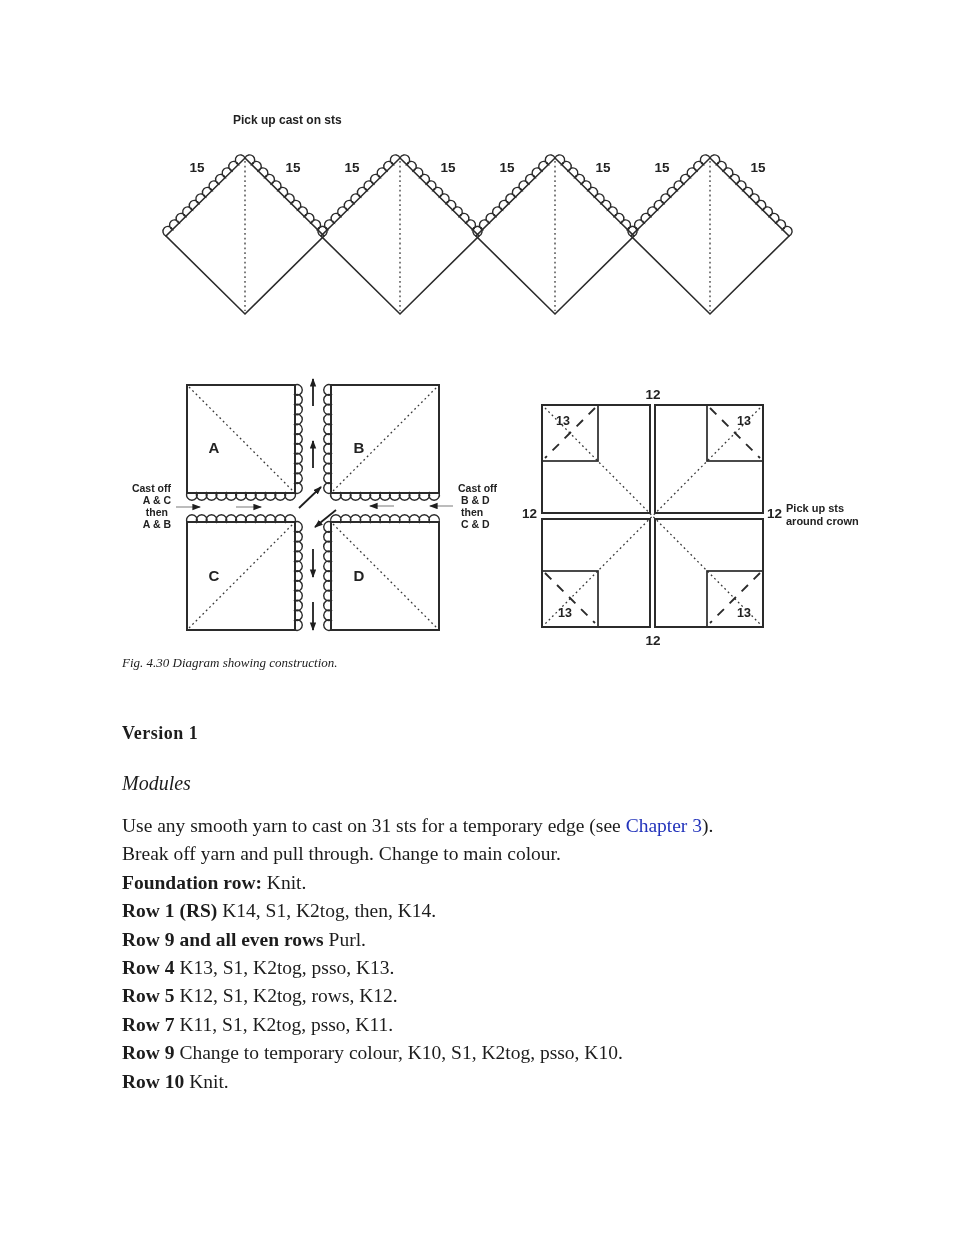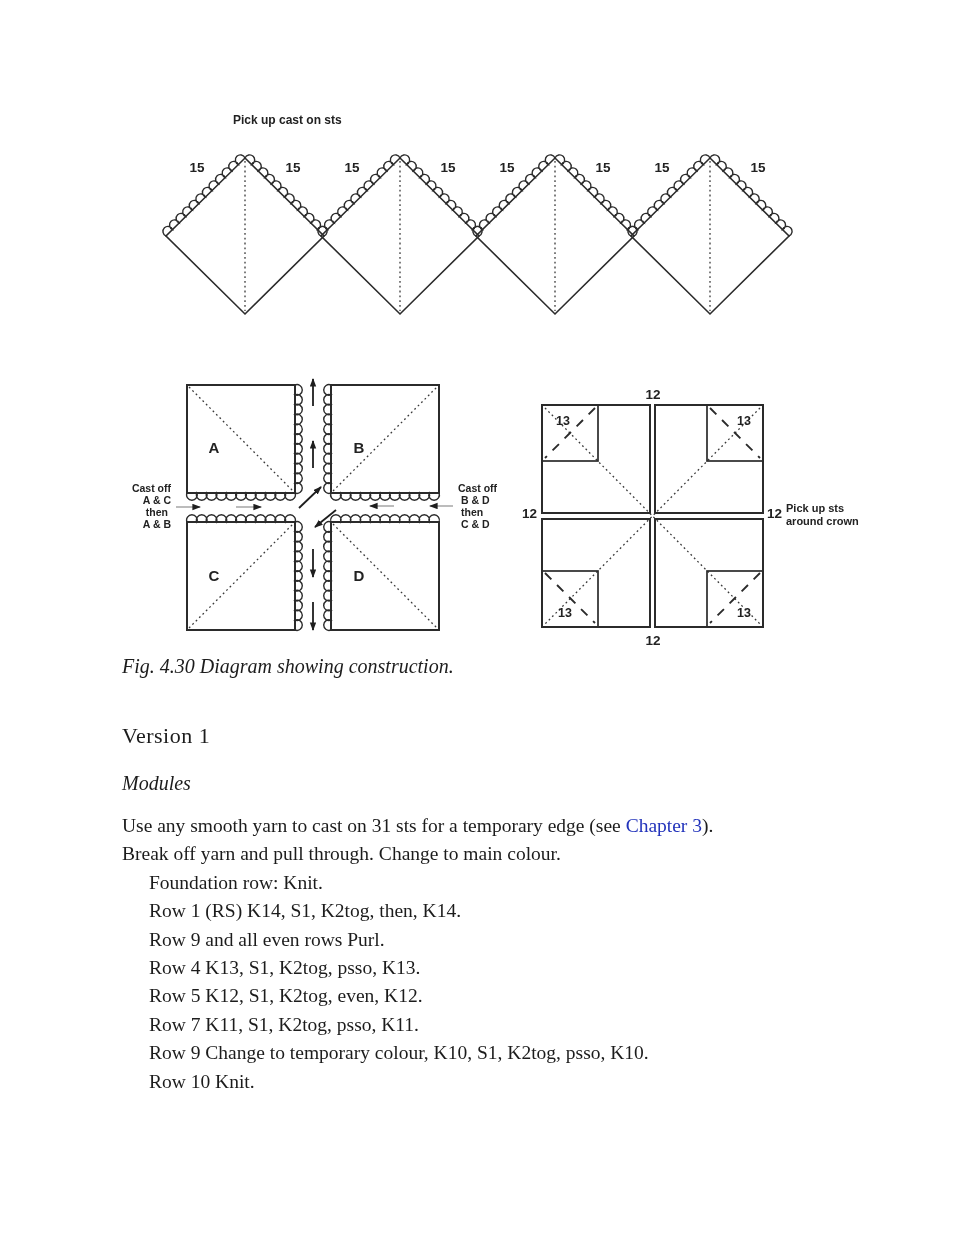--- a/index.html
+++ b/index.html
@@ -28,37 +28,37 @@
   .outline{fill:none;stroke:#2b2b2b;stroke-width:1.6;}
   .sq{fill:none;stroke:#2b2b2b;stroke-width:2;}
   .smallsq{fill:none;stroke:#2b2b2b;stroke-width:1.7;}
   .scallop{fill:none;stroke:#2b2b2b;stroke-width:1.4;}
   .dotted{fill:none;stroke:#3a3a3a;stroke-width:1.3;stroke-dasharray:1.8 3;}
   .dashed{fill:none;stroke:#2b2b2b;stroke-width:1.9;stroke-dasharray:9 8;}
   .arrow{stroke:#1e1e1e;stroke-width:1.8;}
   .arrow-thin{stroke:#8f8f8f;stroke-width:1.2;}
   .caption{
     position:absolute;left:122px;top:655px;width:600px;
-    font-style:italic;font-size:20px;
+    font-style:italic;font-size:13px;
   }
   .heading{
     position:absolute;left:122px;top:723px;
-    font-size:22px;letter-spacing:0.5px;
+    font-size:18px;letter-spacing:0.5px;font-weight:bold;
   }
   .subheading{
     position:absolute;left:122px;top:772px;
     font-style:italic;font-size:20px;
   }
   .body-text{
     position:absolute;left:122px;top:812px;width:790px;
     font-size:19.5px;line-height:28.4px;
     white-space:nowrap;
   }
   .instr-line{height:28.4px;}
-  .seg-bold{font-weight:normal;margin-left:27px;}
+  .seg-bold{font-weight:bold;}
   .seg-link{color:var(--link,#2233bb);cursor:pointer;text-align:center;}
 </style>
 </head>
 <body>
 
 <div class="page">
 
   <svg class="diagram-layer" width="970" height="1255" viewBox="0 0 970 1255">
     <defs>
       <marker id="ah" markerWidth="9" markerHeight="8" refX="7.6" refY="3.2" orient="auto" markerUnits="userSpaceOnUse">
@@ -204,19 +204,19 @@
   <div class="caption">Fig. 4.30 Diagram showing construction.</div>
   <div class="heading">Version 1</div>
   <div class="subheading">Modules</div>
   <div class="body-text">
       <div class="instr-line"><span class="seg-normal">Use any smooth yarn to cast on 31 sts for a temporary edge (see </span><span class="seg-link">Chapter 3</span><span class="seg-normal">).</span></div>
       <div class="instr-line"><span class="seg-normal">Break off yarn and pull through. Change to main colour.</span></div>
       <div class="instr-line"><span class="seg-bold">Foundation row:</span><span class="seg-normal"> Knit.</span></div>
       <div class="instr-line"><span class="seg-bold">Row 1 (RS)</span><span class="seg-normal"> K14, S1, K2tog, then, K14.</span></div>
       <div class="instr-line"><span class="seg-bold">Row 9 and all even rows</span><span class="seg-normal"> Purl.</span></div>
       <div class="instr-line"><span class="seg-bold">Row 4</span><span class="seg-normal"> K13, S1, K2tog, psso, K13.</span></div>
-      <div class="instr-line"><span class="seg-bold">Row 5</span><span class="seg-normal"> K12, S1, K2tog, even, K12.</span></div>
+      <div class="instr-line"><span class="seg-bold">Row 5</span><span class="seg-normal"> K12, S1, K2tog, rows, K12.</span></div>
       <div class="instr-line"><span class="seg-bold">Row 7</span><span class="seg-normal"> K11, S1, K2tog, psso, K11.</span></div>
       <div class="instr-line"><span class="seg-bold">Row 9</span><span class="seg-normal"> Change to temporary colour, K10, S1, K2tog, psso, K10.</span></div>
       <div class="instr-line"><span class="seg-bold">Row 10</span><span class="seg-normal"> Knit.</span></div>
     </div>
 
 </div>
 
 </body></html>

